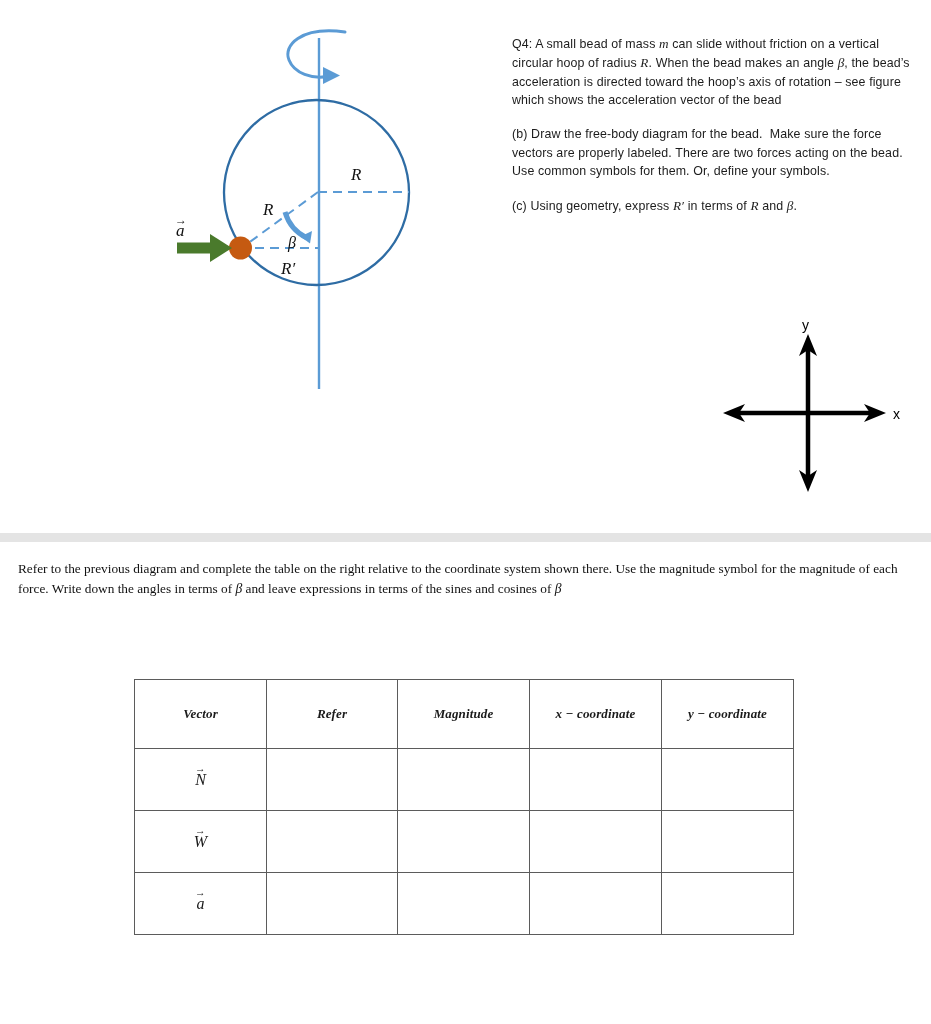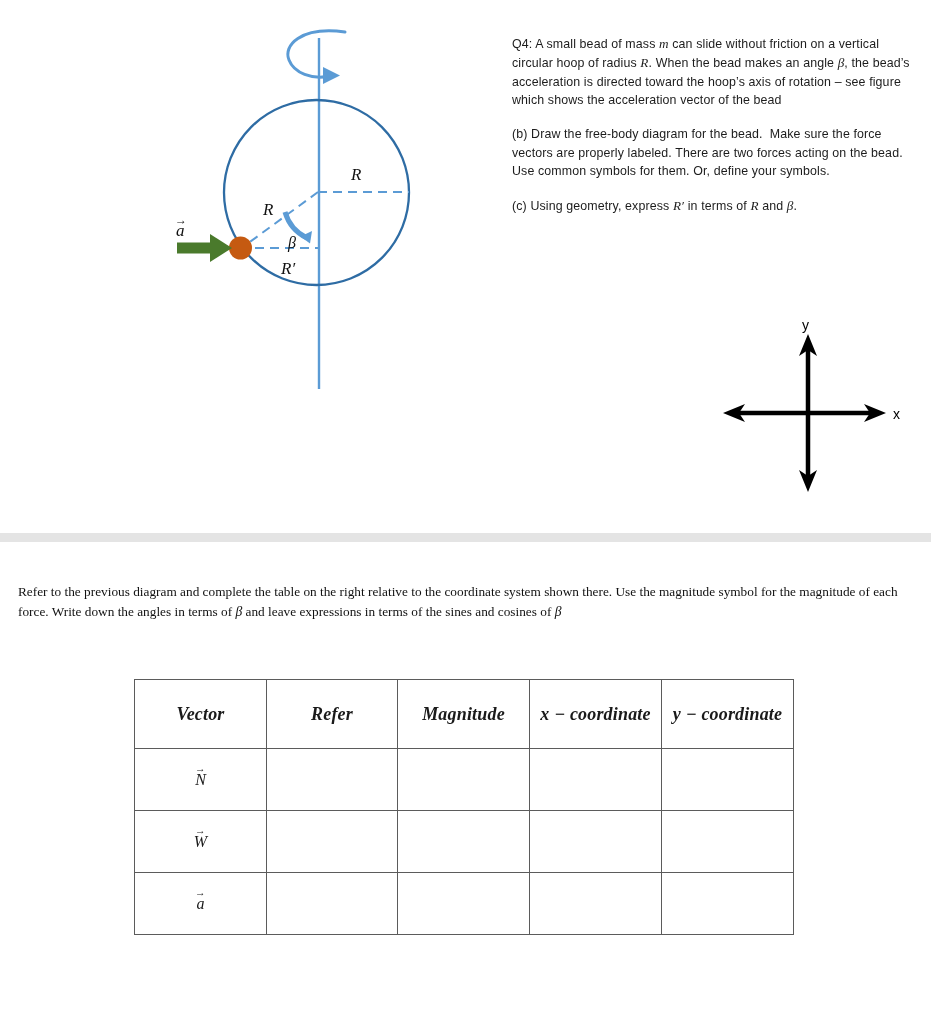--- a/index.html
+++ b/index.html
@@ -79,21 +79,21 @@
     top: 533px;
     width: 931px;
     height: 9px;
     background: #e4e4e4;
   }
 
   
   #instruction-block {
     position: absolute;
     left: 18px;
-    top: 583px;
+    top: 560px;
     width: 895px;
     font-family: "Liberation Serif", serif;
     font-size: 13.3px;
     line-height: 1.42;
     color: #111;
   }
   #instruction-block .mathi { font-size: 13.6px; }
 
   
   #vector-table-wrap {
@@ -111,21 +111,21 @@
     border: 1px solid #5b5b5b;
     text-align: center;
     vertical-align: middle;
     padding: 0;
   }
   table.vector-table thead td {
     height: 68px;
     font-family: "Liberation Serif", serif;
     font-weight: bold;
     font-style: italic;
-    font-size: 18px;
+    font-size: 13px;
     letter-spacing: 0.01em;
   }
   table.vector-table tbody td {
     height: 61px;
   }
   table.vector-table tbody td.rowlabel {
     font-family: "Liberation Serif", serif;
     font-style: italic;
     font-size: 15.5px;
   }

